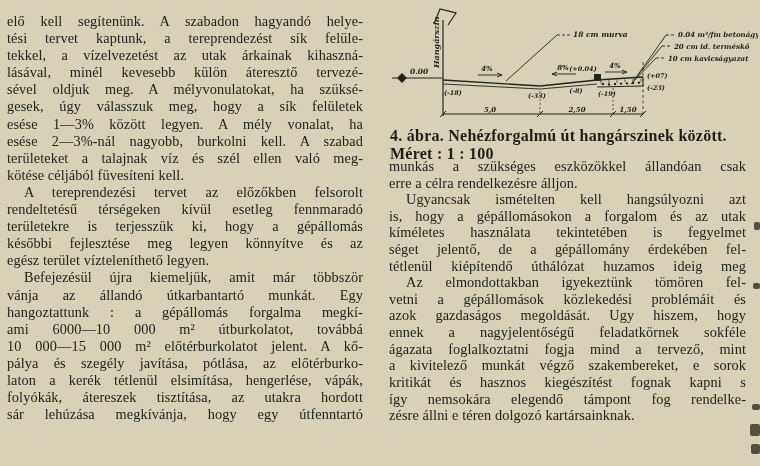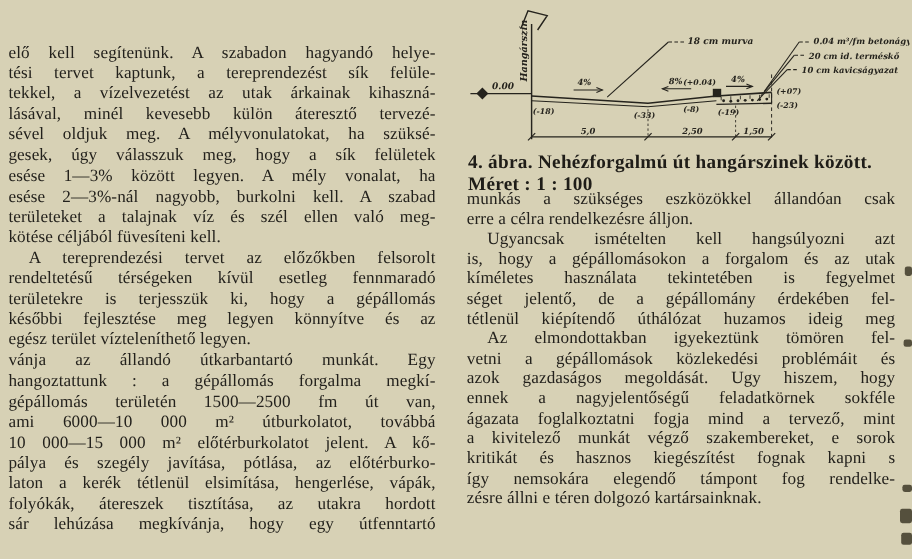--- a/index.html
+++ b/index.html
@@ -3,21 +3,21 @@
 <meta charset="utf-8">
 <style>
   html,body{margin:0;padding:0;}
   .page{
     position:relative;width:760px;height:466px;overflow:hidden;
     background:#d7d1b5;
     font-family:"Liberation Serif","DejaVu Serif",serif;
     color:#23211c;
   }
   .col{position:absolute;font-size:14.3px;letter-spacing:.1px;}
-  #left-col{left:7px;top:13px;width:356px;margin-top:23px;}
+  #left-col{left:7px;top:13px;width:356px;}
   #right-col{left:389px;top:158px;width:357px;}
   #left-col .line{line-height:17.1px;height:17.1px;overflow:hidden;}
   #right-col .line{line-height:16.62px;height:16.62px;overflow:hidden;}
   .line.just{text-align:justify;text-align-last:justify;}
   .line.ind{text-indent:17px;}
   .figure{position:absolute;left:390px;top:2px;width:368px;height:124px;}
   .caption{
     position:absolute;left:390px;top:127px;width:370px;
     font-size:16px;font-weight:bold;letter-spacing:.25px;color:#1f1d18;
   }
@@ -39,23 +39,23 @@
       <div class="line just">gesek, úgy válasszuk meg, hogy a sík felületek</div>
       <div class="line just">esése 1—3% között legyen. A mély vonalat, ha</div>
       <div class="line just">esése 2—3%-nál nagyobb, burkolni kell. A szabad</div>
       <div class="line just">területeket a talajnak víz és szél ellen való meg-</div>
       <div class="line">kötése céljából füvesíteni kell.</div>
       <div class="line just ind">A tereprendezési tervet az előzőkben felsorolt</div>
       <div class="line just">rendeltetésű térségeken kívül esetleg fennmaradó</div>
       <div class="line just">területekre is terjesszük ki, hogy a gépállomás</div>
       <div class="line just">későbbi fejlesztése meg legyen könnyítve és az</div>
       <div class="line">egész terület vízteleníthető legyen.</div>
+      <div class="line just ind">Befejezésül újra kiemeljük, amit már többször</div>
       <div class="line just">vánja az állandó útkarbantartó munkát. Egy</div>
       <div class="line just">hangoztattunk : a gépállomás forgalma megkí-</div>
-      <div class="line just">gépállomás területén 1500—2500 fm út van,</div>
       <div class="line just">ami 6000—10 000 m² útburkolatot, továbbá</div>
       <div class="line just">10 000—15 000 m² előtérburkolatot jelent. A kő-</div>
       <div class="line just">pálya és szegély javítása, pótlása, az előtérburko-</div>
       <div class="line just">laton a kerék tétlenül elsimítása, hengerlése, vápák,</div>
       <div class="line just">folyókák, átereszek tisztítása, az utakra hordott</div>
       <div class="line just">sár lehúzása megkívánja, hogy egy útfenntartó</div>
     </div>
   <div class="col" id="right-col">
       <div class="line just">munkás a szükséges eszközökkel állandóan csak</div>
       <div class="line">erre a célra rendelkezésre álljon.</div>

